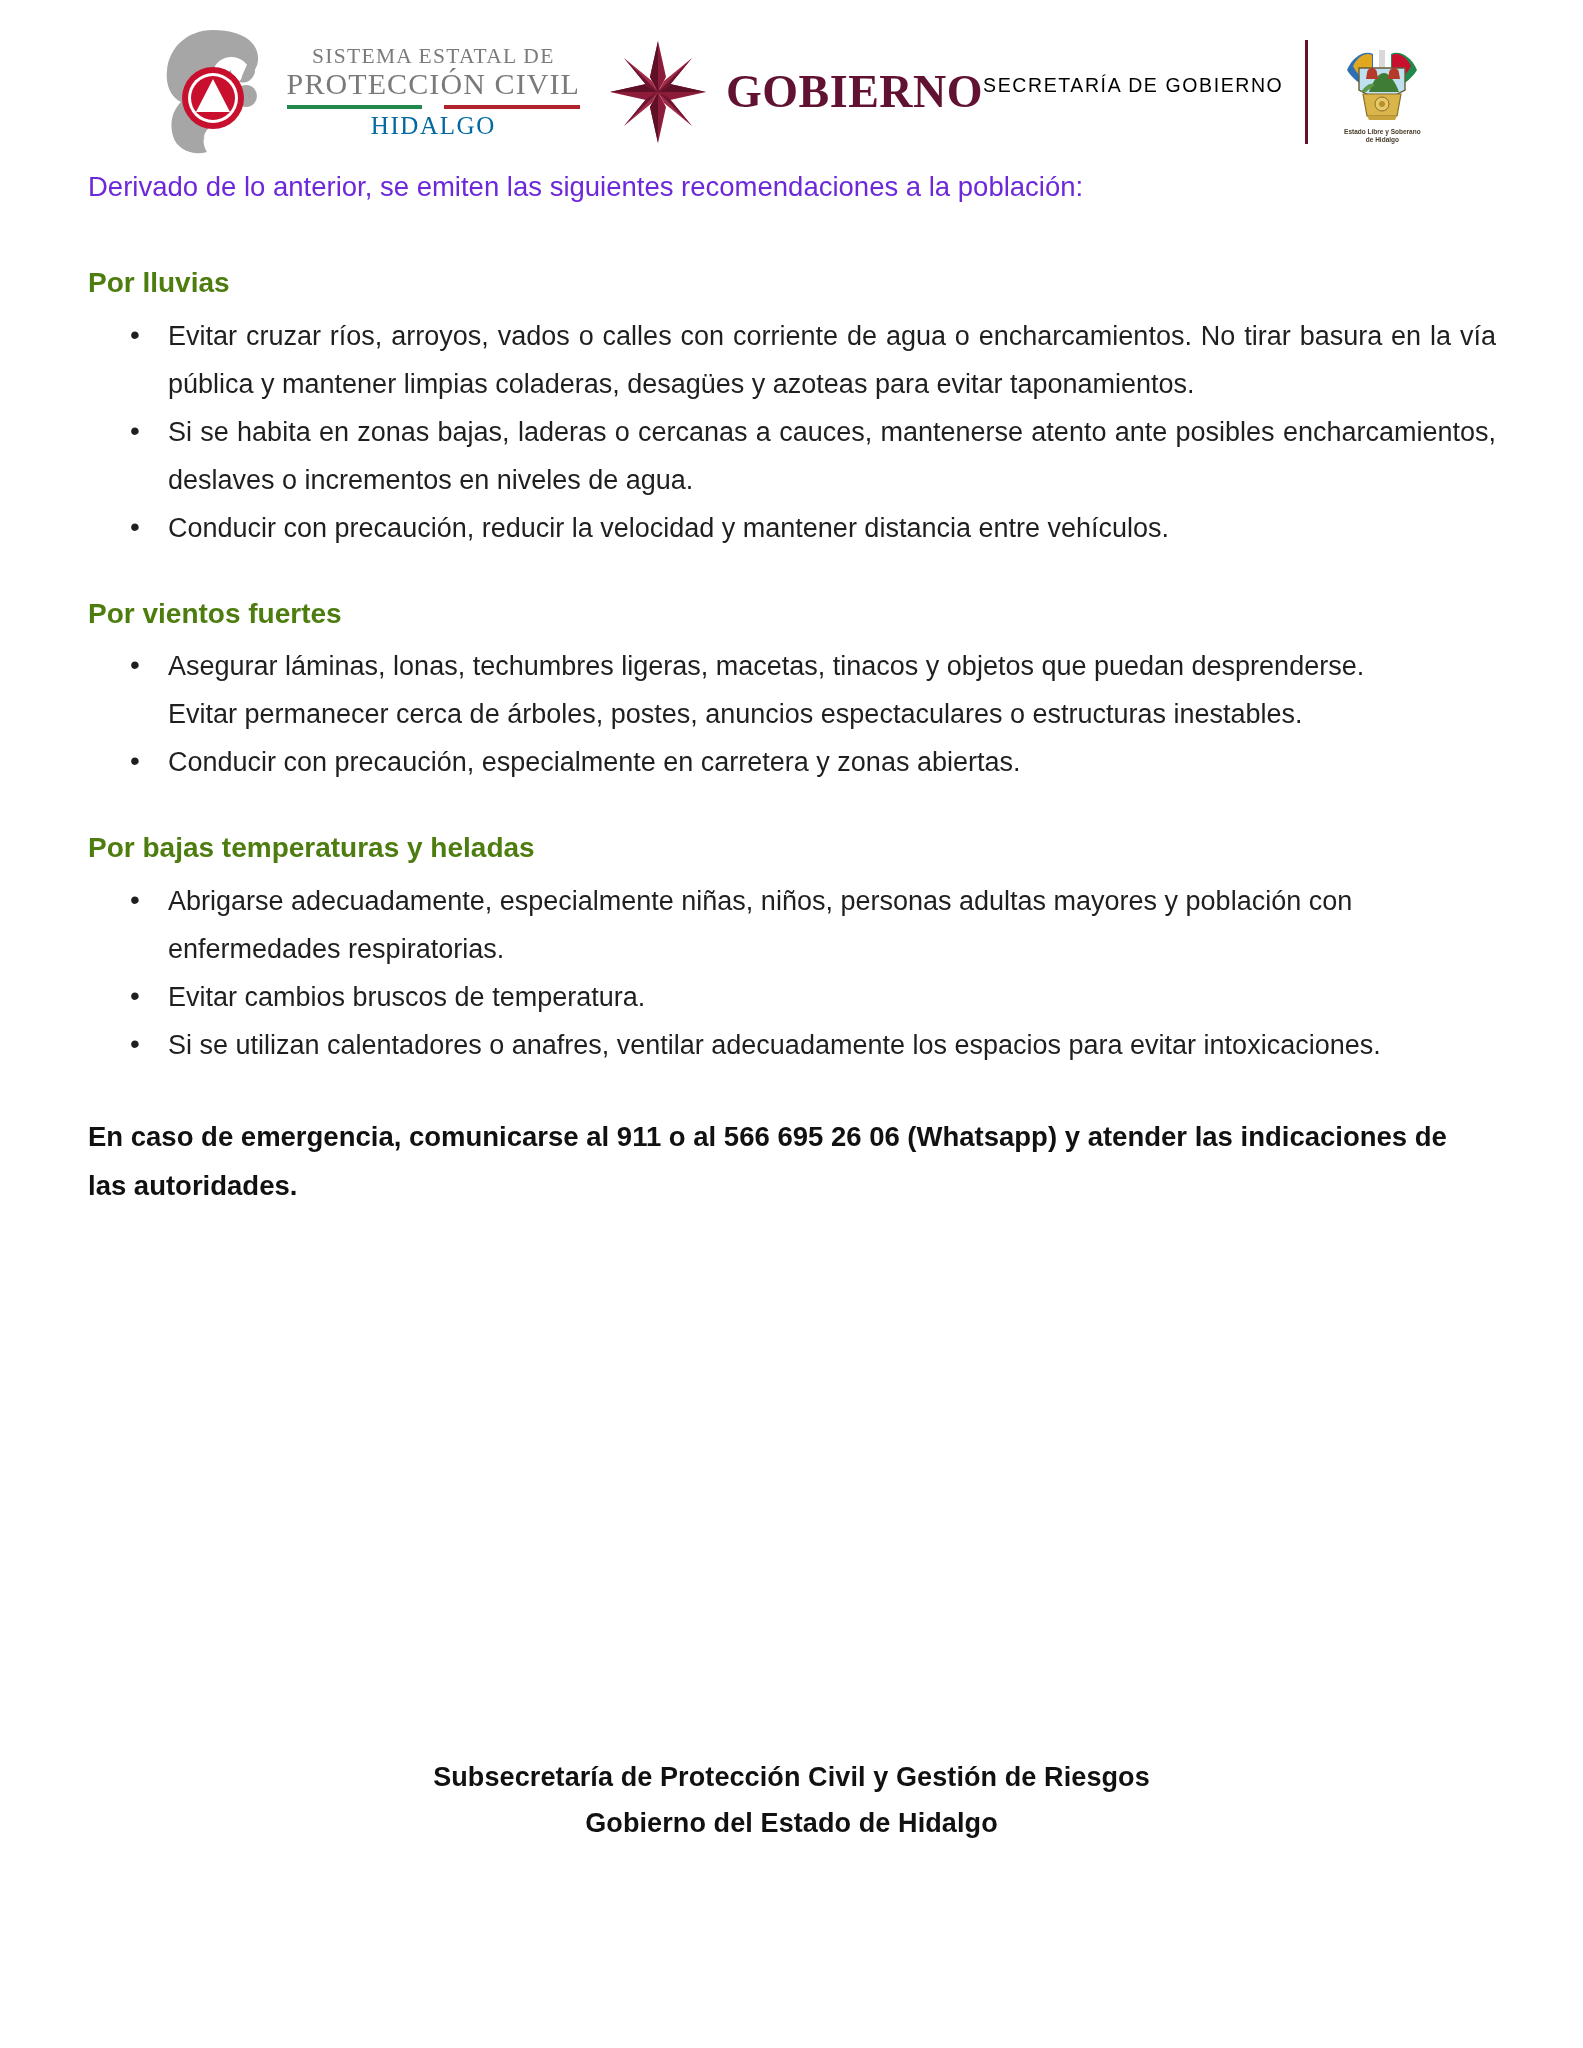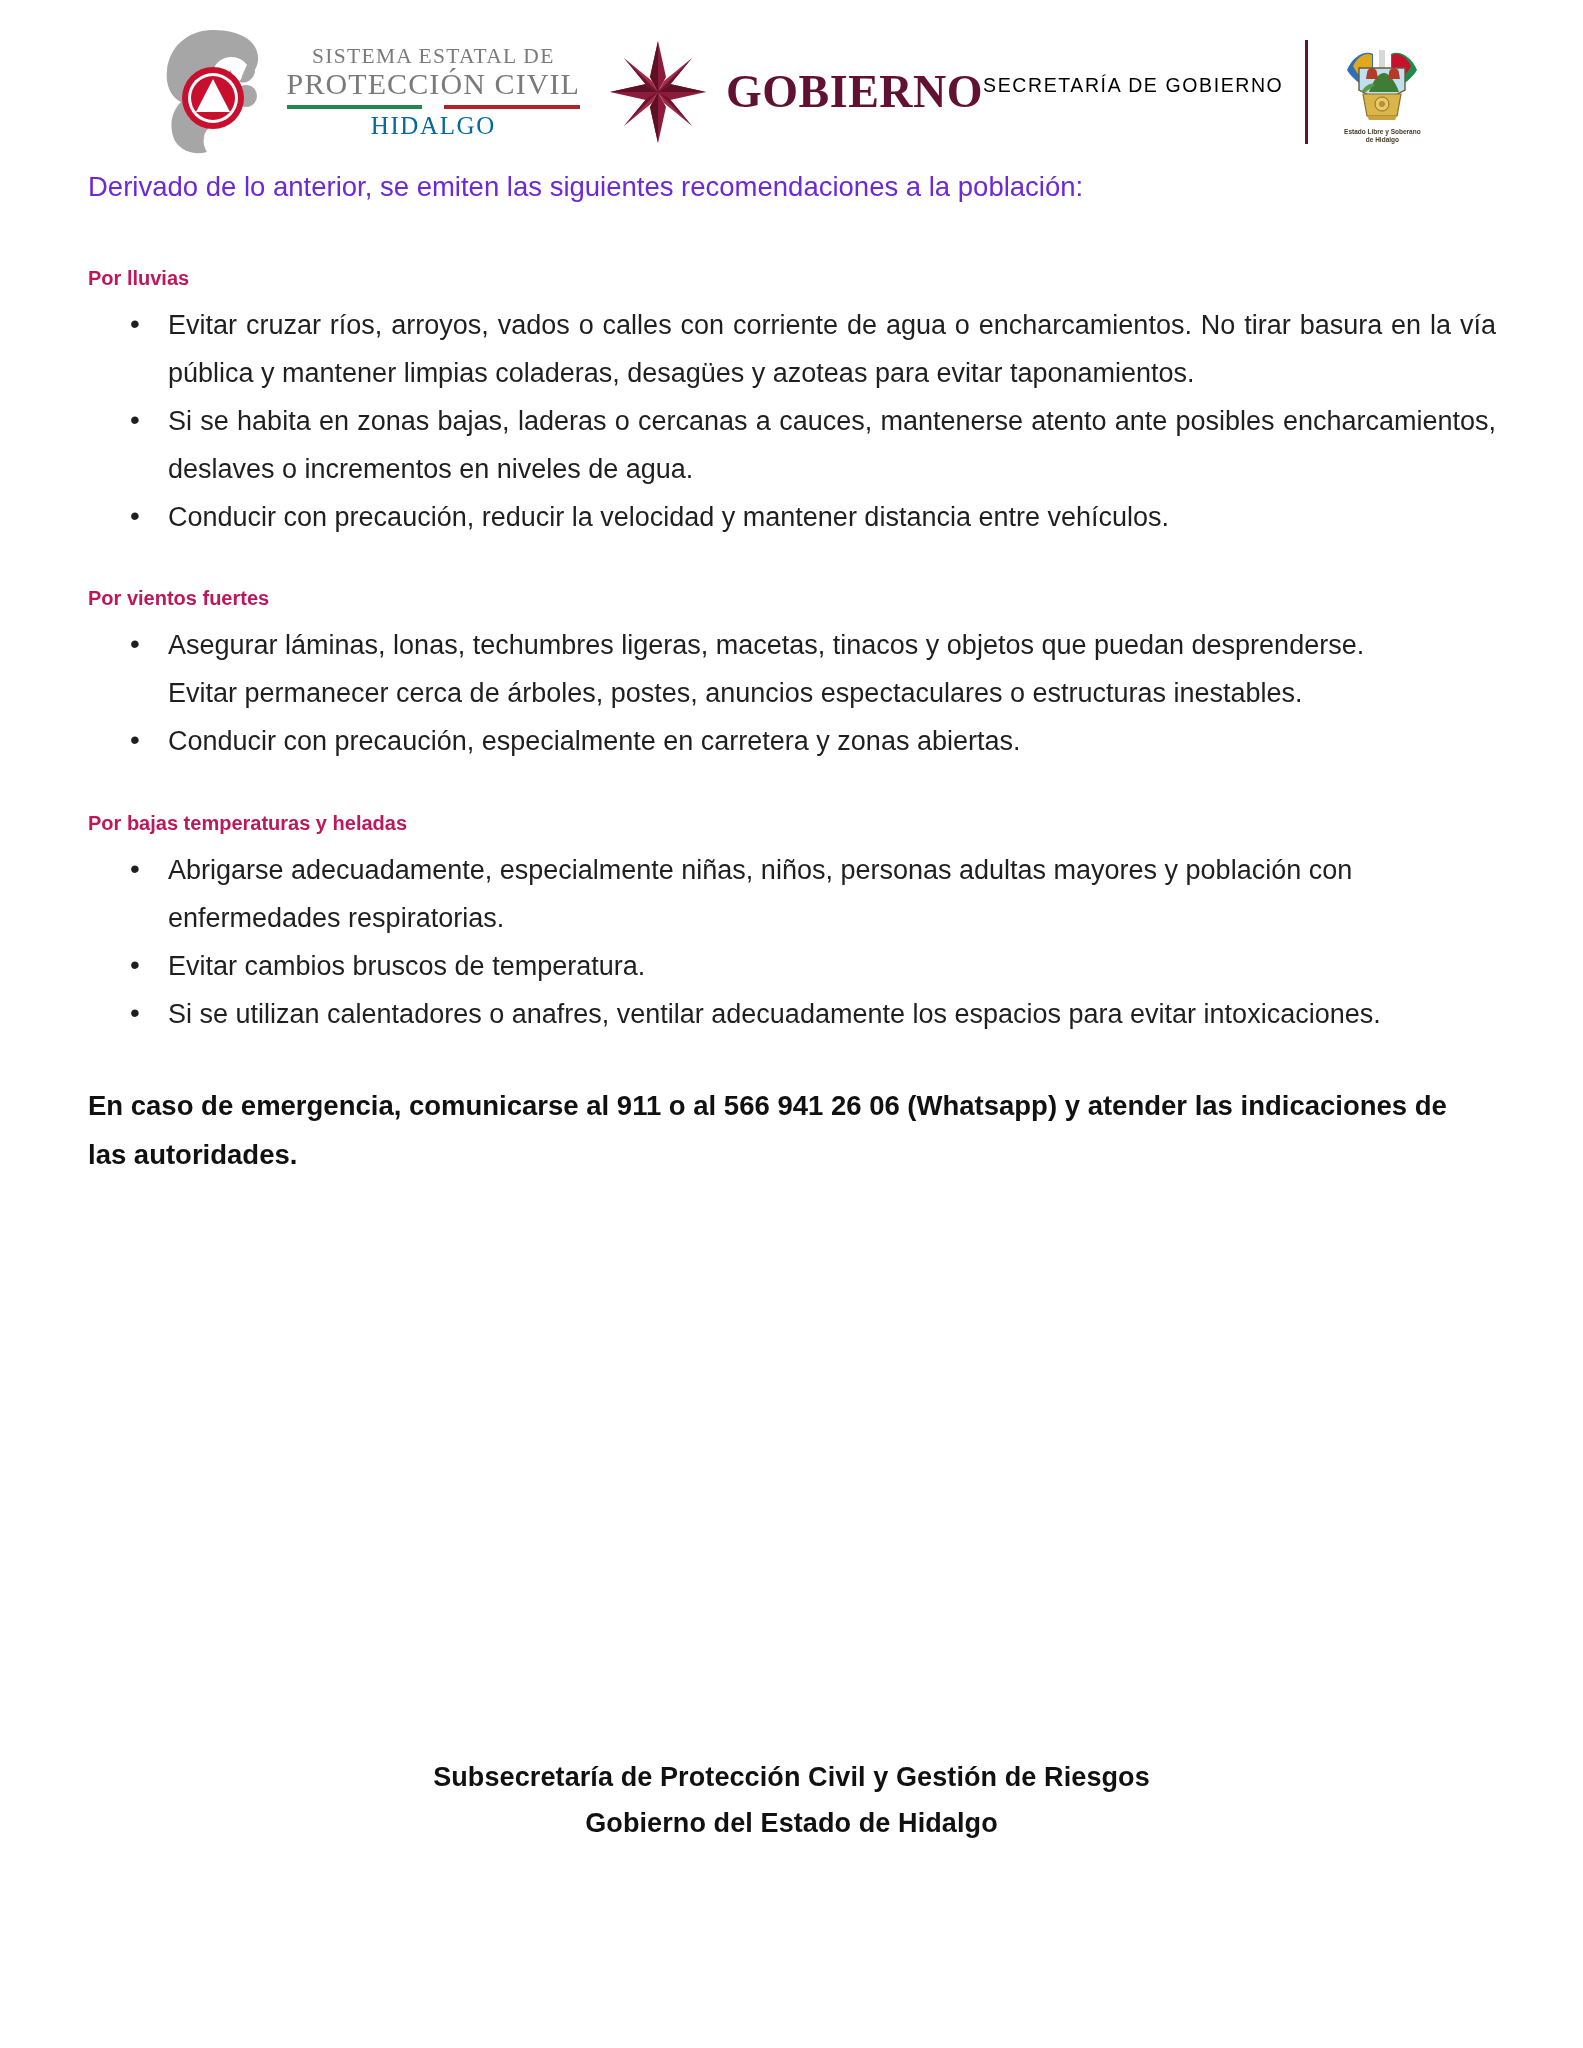--- a/index.html
+++ b/index.html
@@ -150,23 +150,23 @@
   .intro {
     font-size: 27.5px;
     line-height: 1.35;
     color: #6d28d9;
     margin: 0 0 60px 0;
   }
 
   .section { margin-bottom: 0; }
 
   .section-title {
-    font-size: 20px;
-    font-weight: bold;
-    color: #be185d;
+    font-size: 28px;
+    font-weight: bold;
+    color: #4d7c0f;
     margin: 0 0 10px 0;
     line-height: 1.3;
   }
 
   ul.bullets {
     list-style: none;
     margin: 0 0 44px 0;
     padding: 0;
   }
   ul.bullets li {
@@ -337,21 +337,21 @@
 
     <div class="section">
       <h2 class="section-title">Por bajas temperaturas y heladas</h2>
       <ul class="bullets">
         <li class="nojustify">Abrigarse adecuadamente, especialmente niñas, niños, personas adultas mayores y población con enfermedades respiratorias.</li>
         <li class="nojustify">Evitar cambios bruscos de temperatura.</li>
         <li class="nojustify">Si se utilizan calentadores o anafres, ventilar adecuadamente los espacios para evitar intoxicaciones.</li>
       </ul>
     </div>
 
-    <p class="emergency">En caso de emergencia, comunicarse al 911 o al 566 941 26 06 (Whatsapp) y atender las indicaciones de las autoridades.</p>
+    <p class="emergency">En caso de emergencia, comunicarse al 911 o al 566 695 26 06 (Whatsapp) y atender las indicaciones de las autoridades.</p>
 
   </div>
 
   <div class="signature">
     <div>Subsecretaría de Protección Civil y Gestión de Riesgos</div>
     <div>Gobierno del Estado de Hidalgo</div>
   </div>
 
 </div>
 

